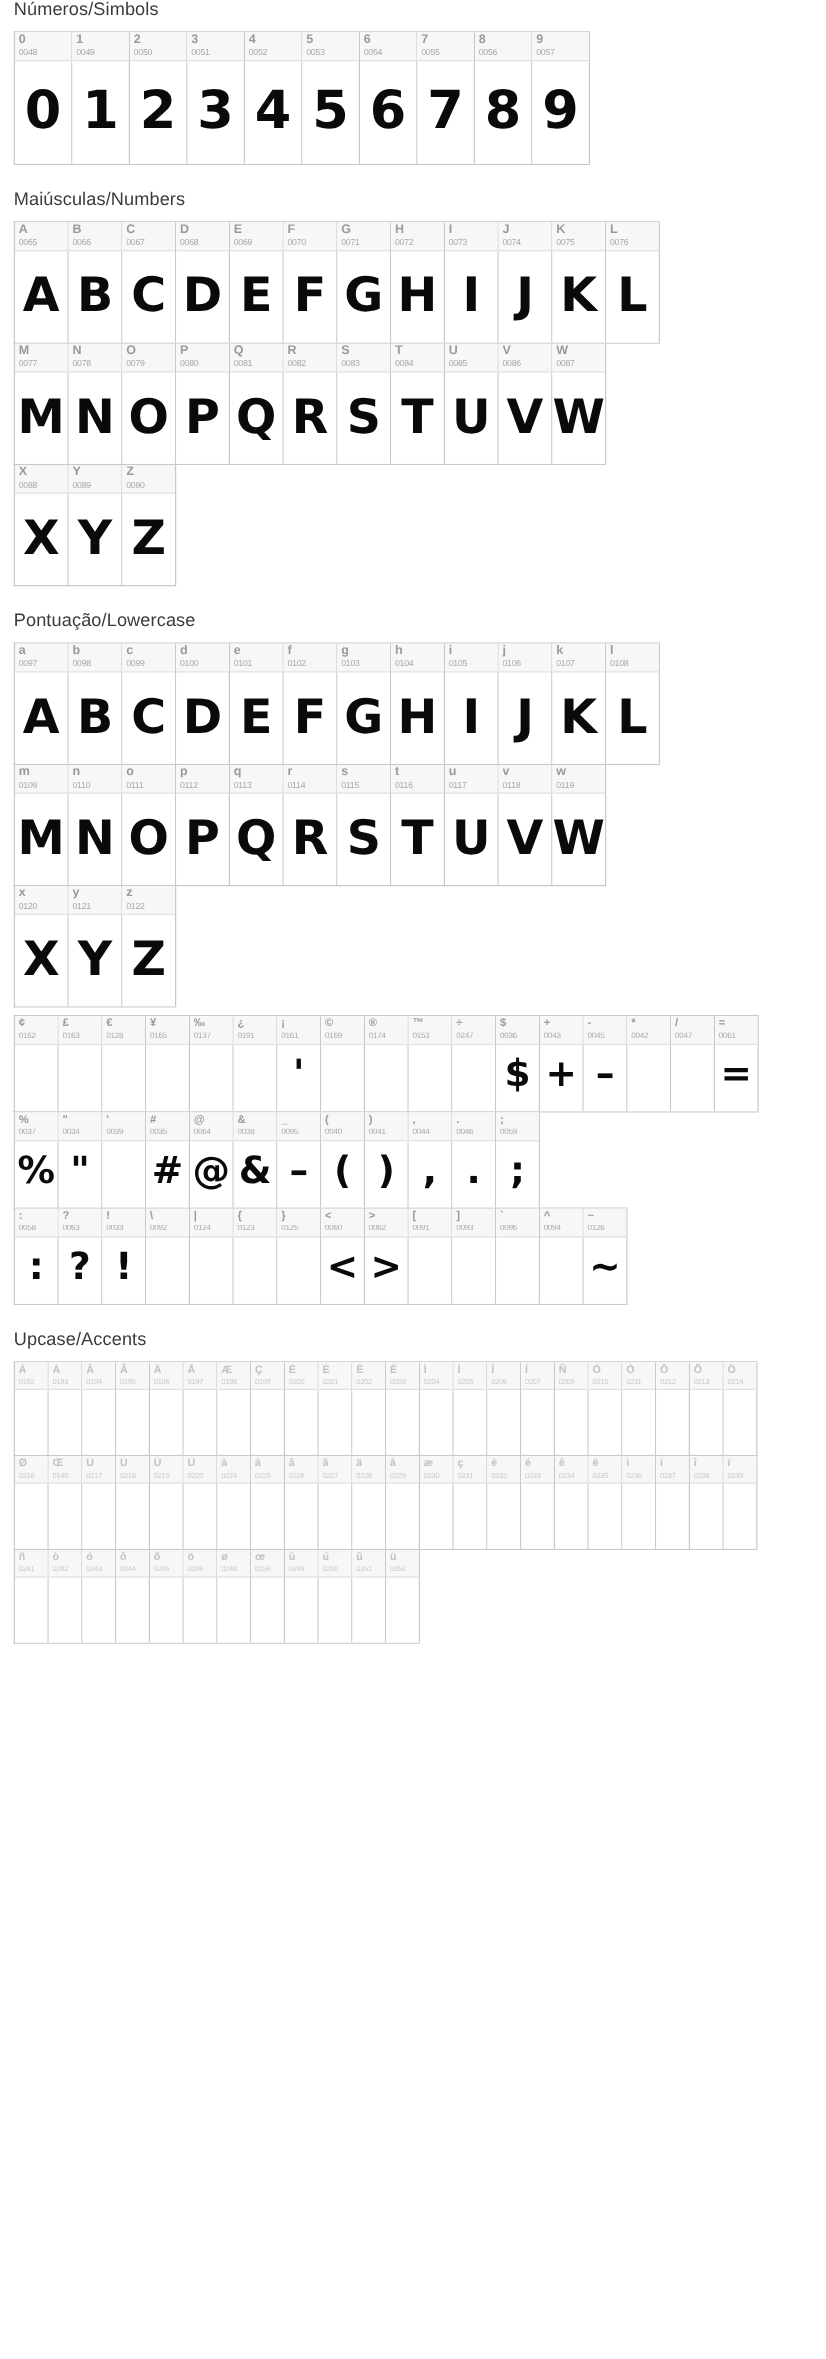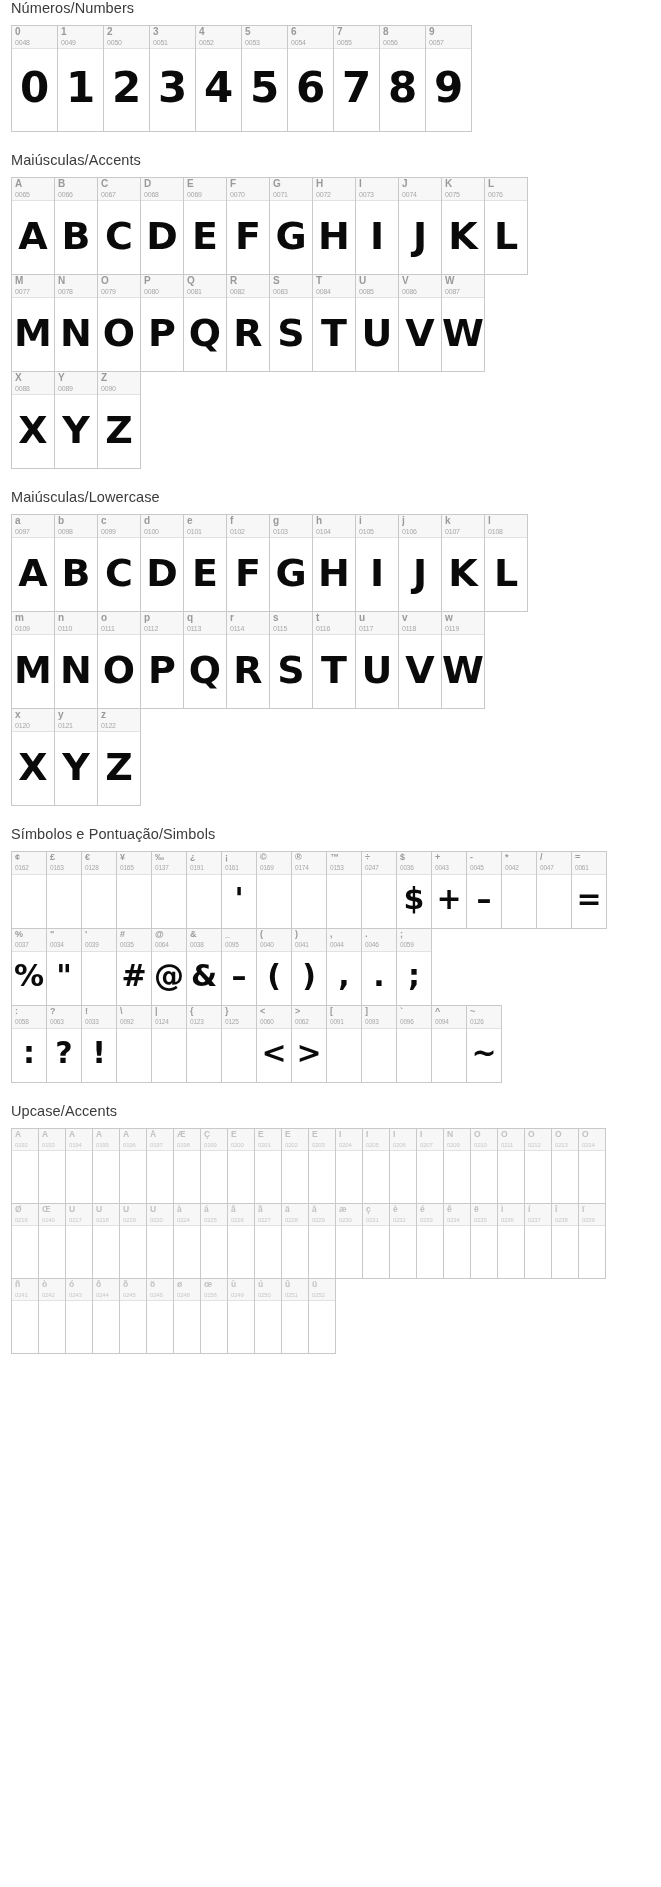--- a/index.html
+++ b/index.html
@@ -101,21 +101,21 @@
   .block-acc .cell .ch { font-size: 8.5px; color: #c2c2c2; }
   .block-acc .cell .code { font-size: 6px; color: #c9c9c9; }
 
   .spacer { height: 6px; }
 </style>
 </head>
 <body>
 
 <div class="page">
   <div id="sections-root">
-      <div class="section-title first">Números/Numbers</div>
+      <div class="section-title first">Números/Simbols</div>
       <div class="rows block-num">
         <div class="glyph-row">
           <div class="cell">
             <div class="hdr">
               <span class="ch">0</span>
               <span class="code">0048</span>
             </div>
             <div class="big">0</div>
           </div>
           <div class="cell">
@@ -177,21 +177,21 @@
           <div class="cell">
             <div class="hdr">
               <span class="ch">9</span>
               <span class="code">0057</span>
             </div>
             <div class="big">9</div>
           </div>
         </div>
       </div>
       <div class="spacer"></div>
-      <div class="section-title">Maiúsculas/Accents</div>
+      <div class="section-title">Maiúsculas/Numbers</div>
       <div class="rows block-upper">
         <div class="glyph-row">
           <div class="cell">
             <div class="hdr">
               <span class="ch">A</span>
               <span class="code">0065</span>
             </div>
             <div class="big">A</div>
           </div>
           <div class="cell">
@@ -369,21 +369,21 @@
           <div class="cell">
             <div class="hdr">
               <span class="ch">Z</span>
               <span class="code">0090</span>
             </div>
             <div class="big">Z</div>
           </div>
         </div>
       </div>
       <div class="spacer"></div>
-      <div class="section-title">Maiúsculas/Lowercase</div>
+      <div class="section-title">Pontuação/Lowercase</div>
       <div class="rows block-lower">
         <div class="glyph-row">
           <div class="cell">
             <div class="hdr">
               <span class="ch">a</span>
               <span class="code">0097</span>
             </div>
             <div class="big">A</div>
           </div>
           <div class="cell">
@@ -561,21 +561,20 @@
           <div class="cell">
             <div class="hdr">
               <span class="ch">z</span>
               <span class="code">0122</span>
             </div>
             <div class="big">Z</div>
           </div>
         </div>
       </div>
       <div class="spacer"></div>
-      <div class="section-title">Símbolos e Pontuação/Simbols</div>
       <div class="rows block-sym">
         <div class="glyph-row">
           <div class="cell">
             <div class="hdr">
               <span class="ch">¢</span>
               <span class="code">0162</span>
             </div>
             <div class="big"></div>
           </div>
           <div class="cell">

